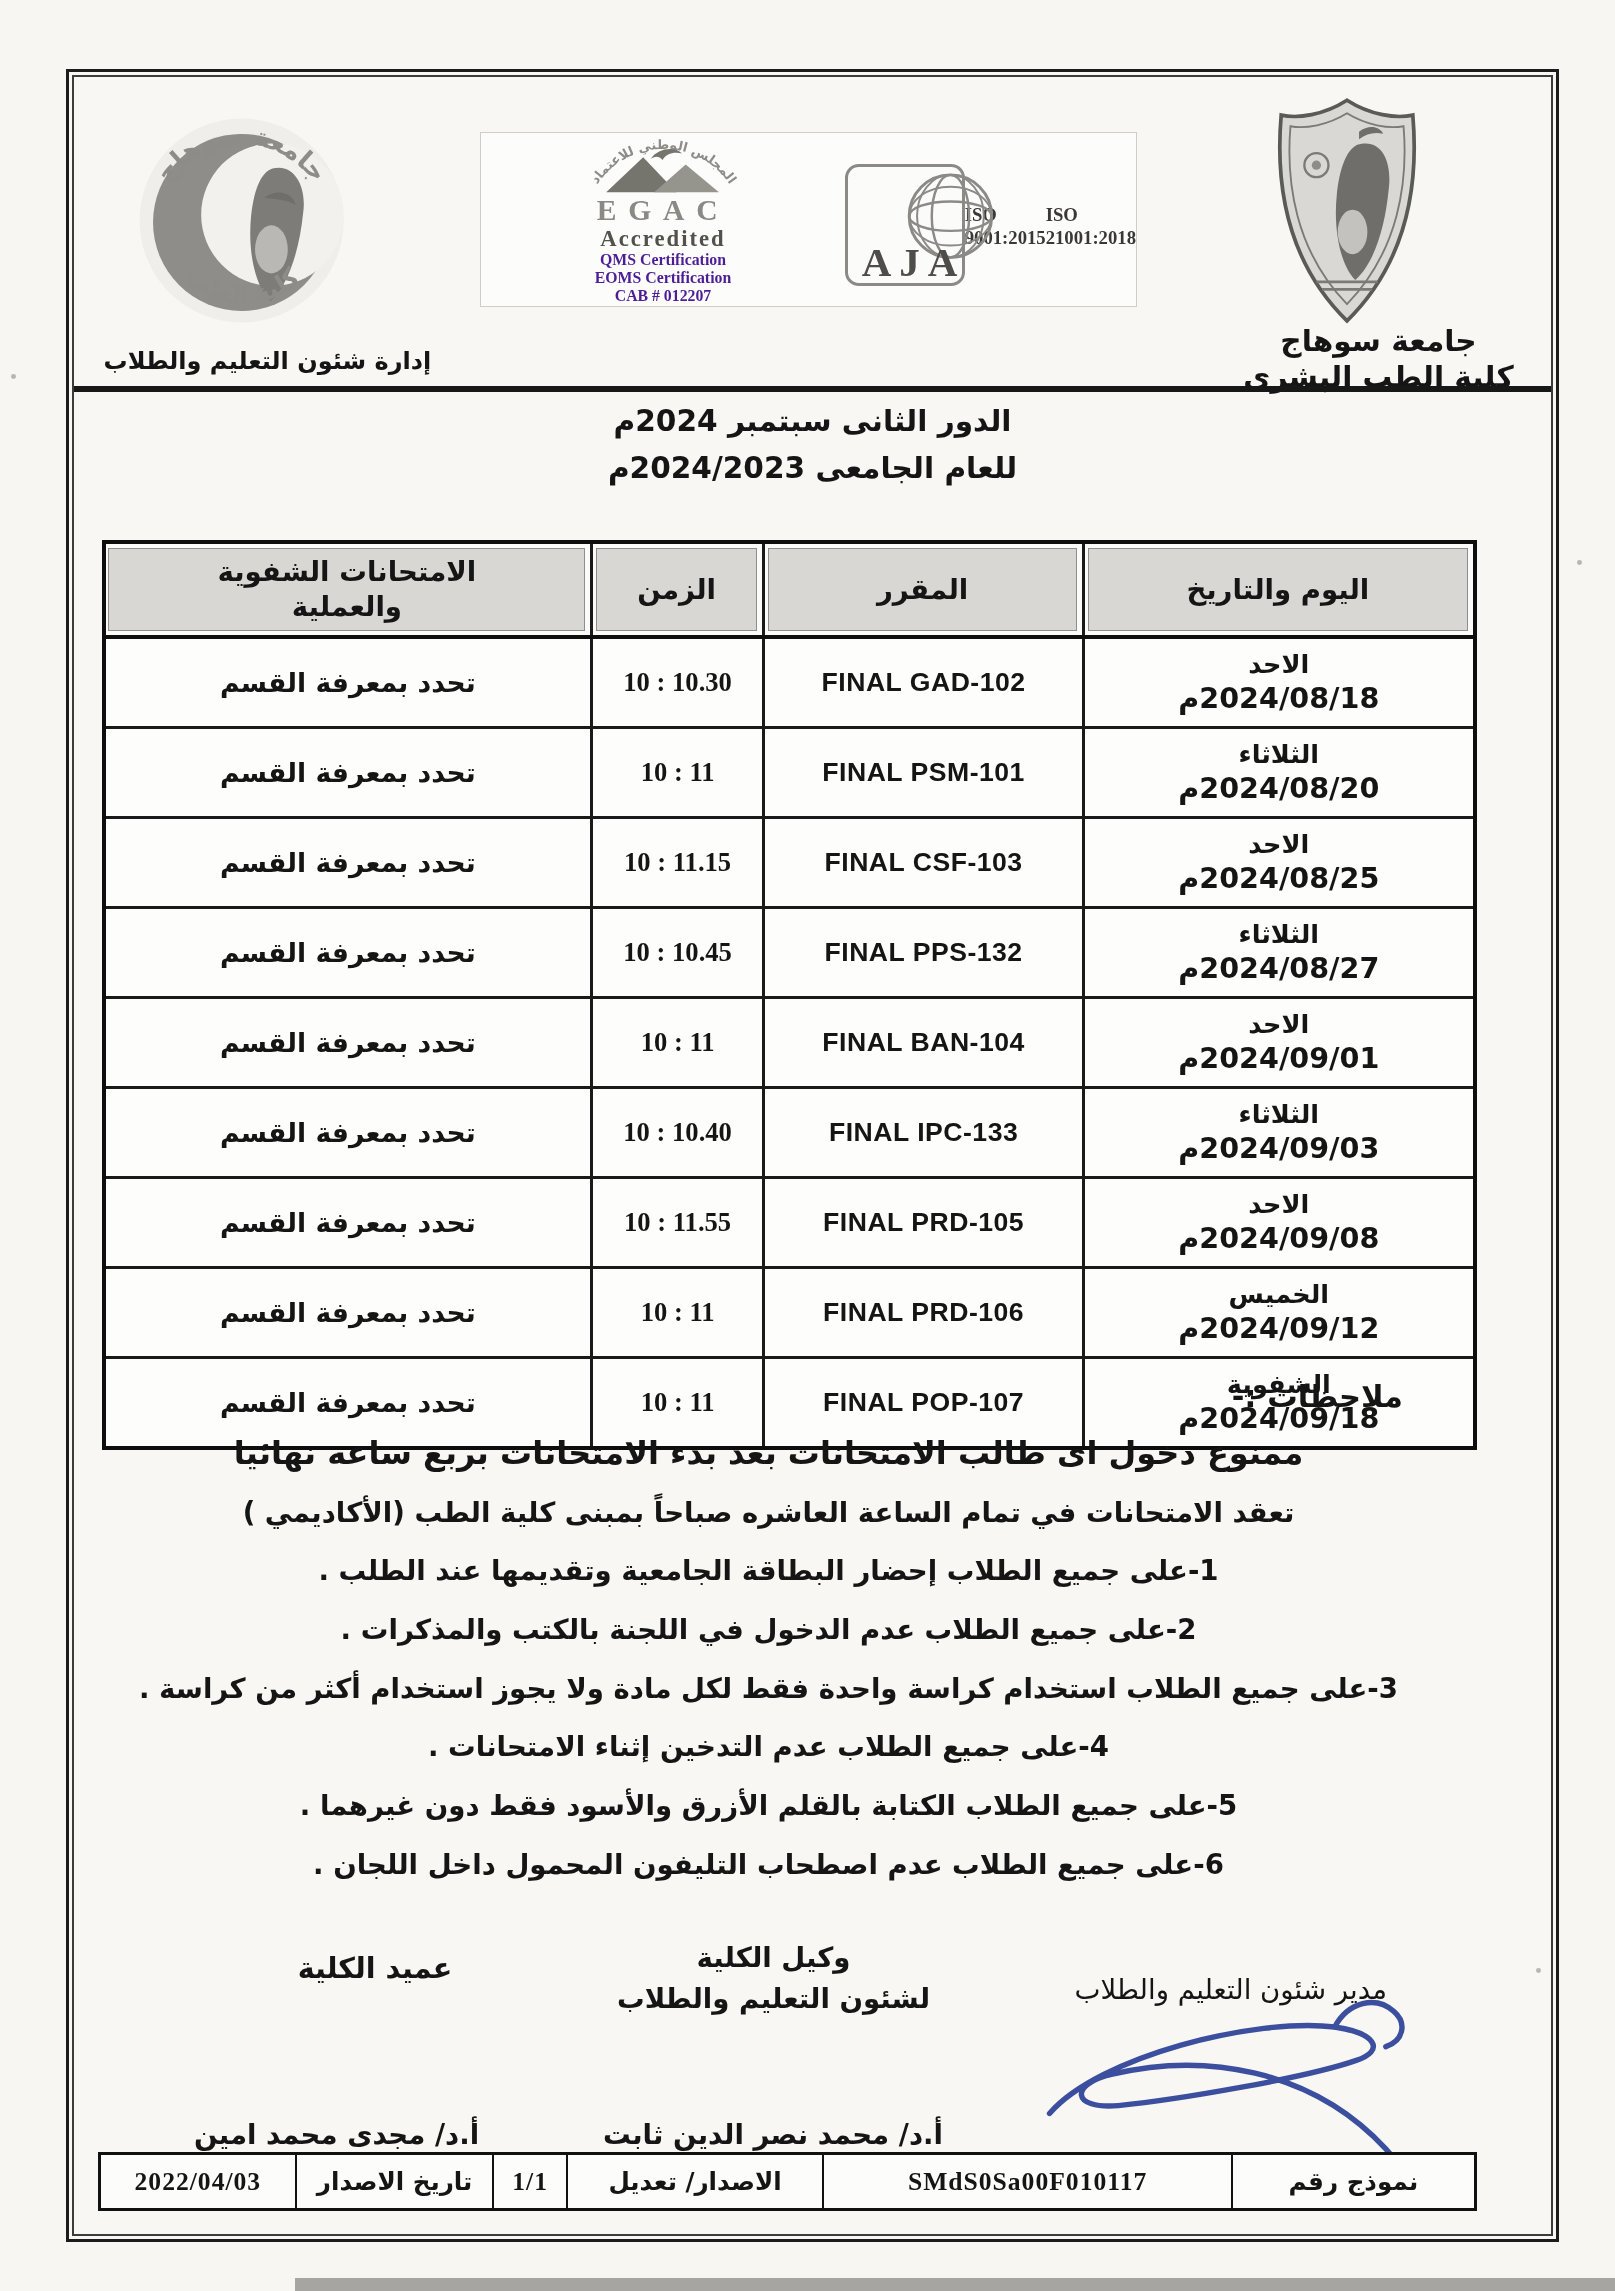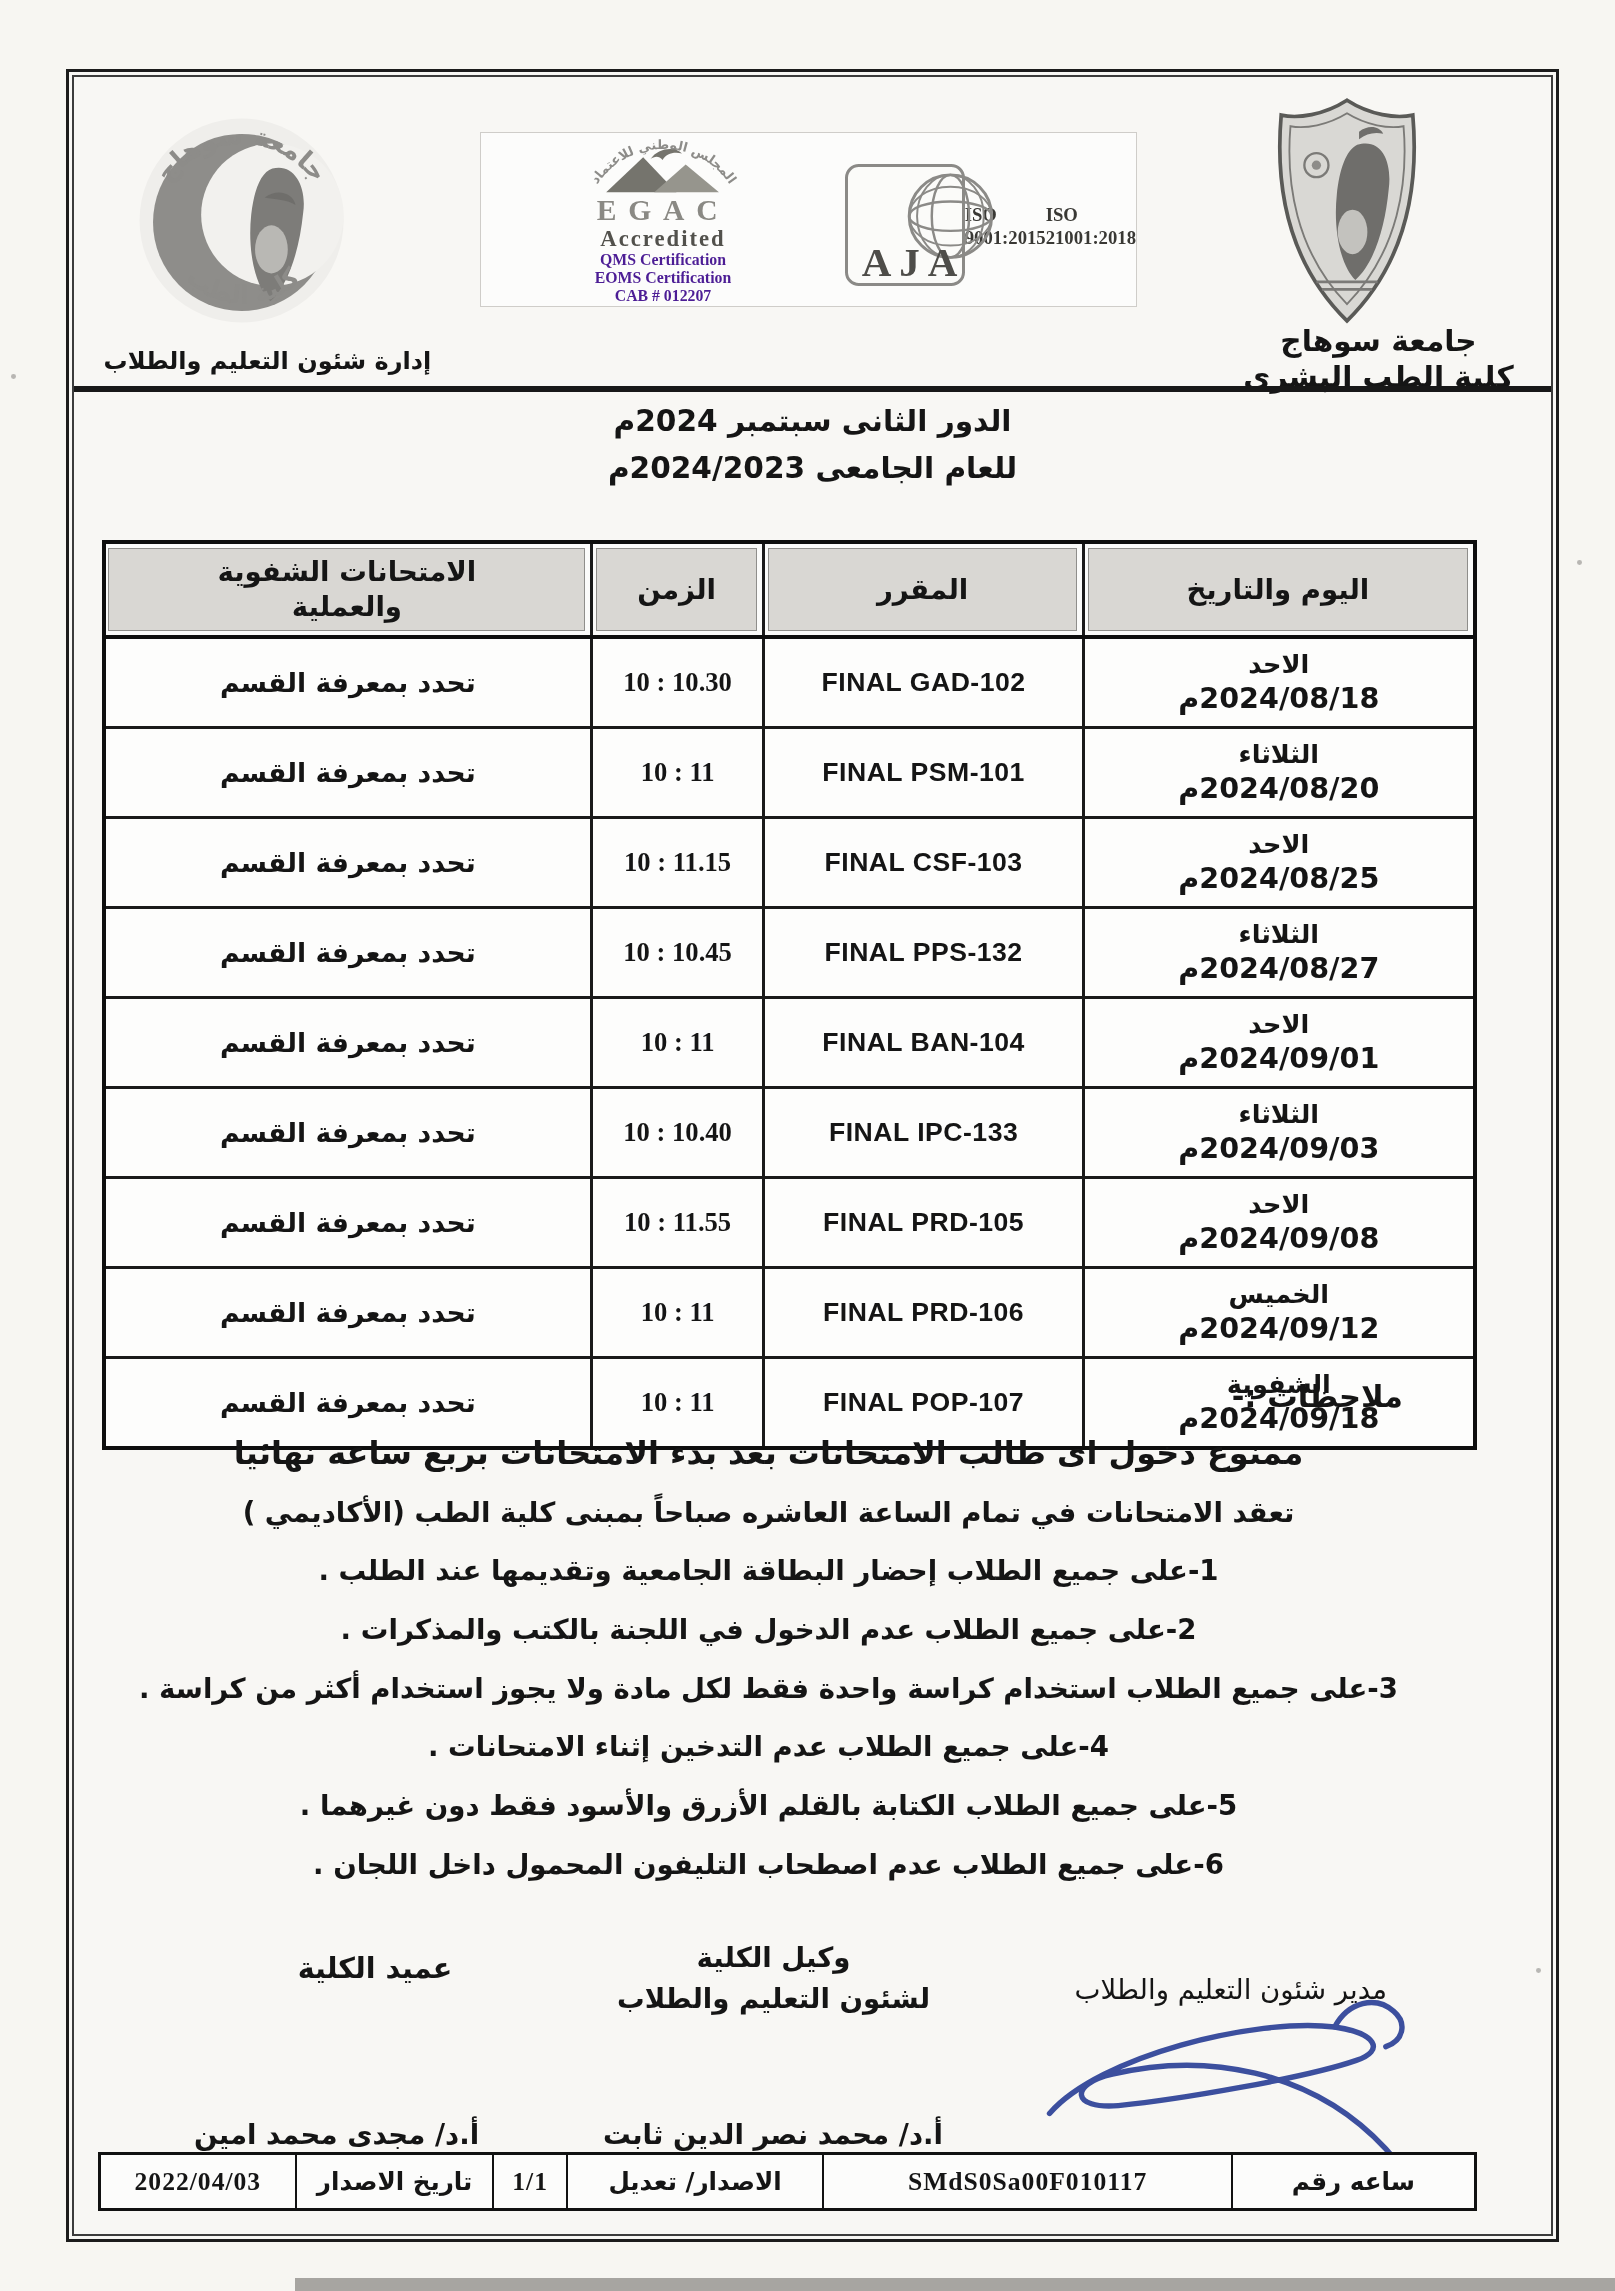--- a/index.html
+++ b/index.html
@@ -323,21 +323,21 @@
         <colgroup>
             <col style="width:243px">
             <col style="width:409px">
             <col style="width:256px">
             <col style="width:74px">
             <col style="width:197px">
             <col style="width:197px">
           </colgroup>
         <tbody>
             <tr>
-          <td class="meta-ar">ساعه رقم</td>
+          <td class="meta-ar">نموذج رقم</td>
           <td class="meta-lat">SMdS0Sa00F010117</td>
           <td class="meta-ar">الاصدار/ تعديل</td>
           <td class="meta-lat">1/1</td>
           <td class="meta-ar">تاريخ الاصدار</td>
           <td class="meta-lat">2022/04/03</td>
         </tr>
       </tbody>
         </table>
 
     </div>

